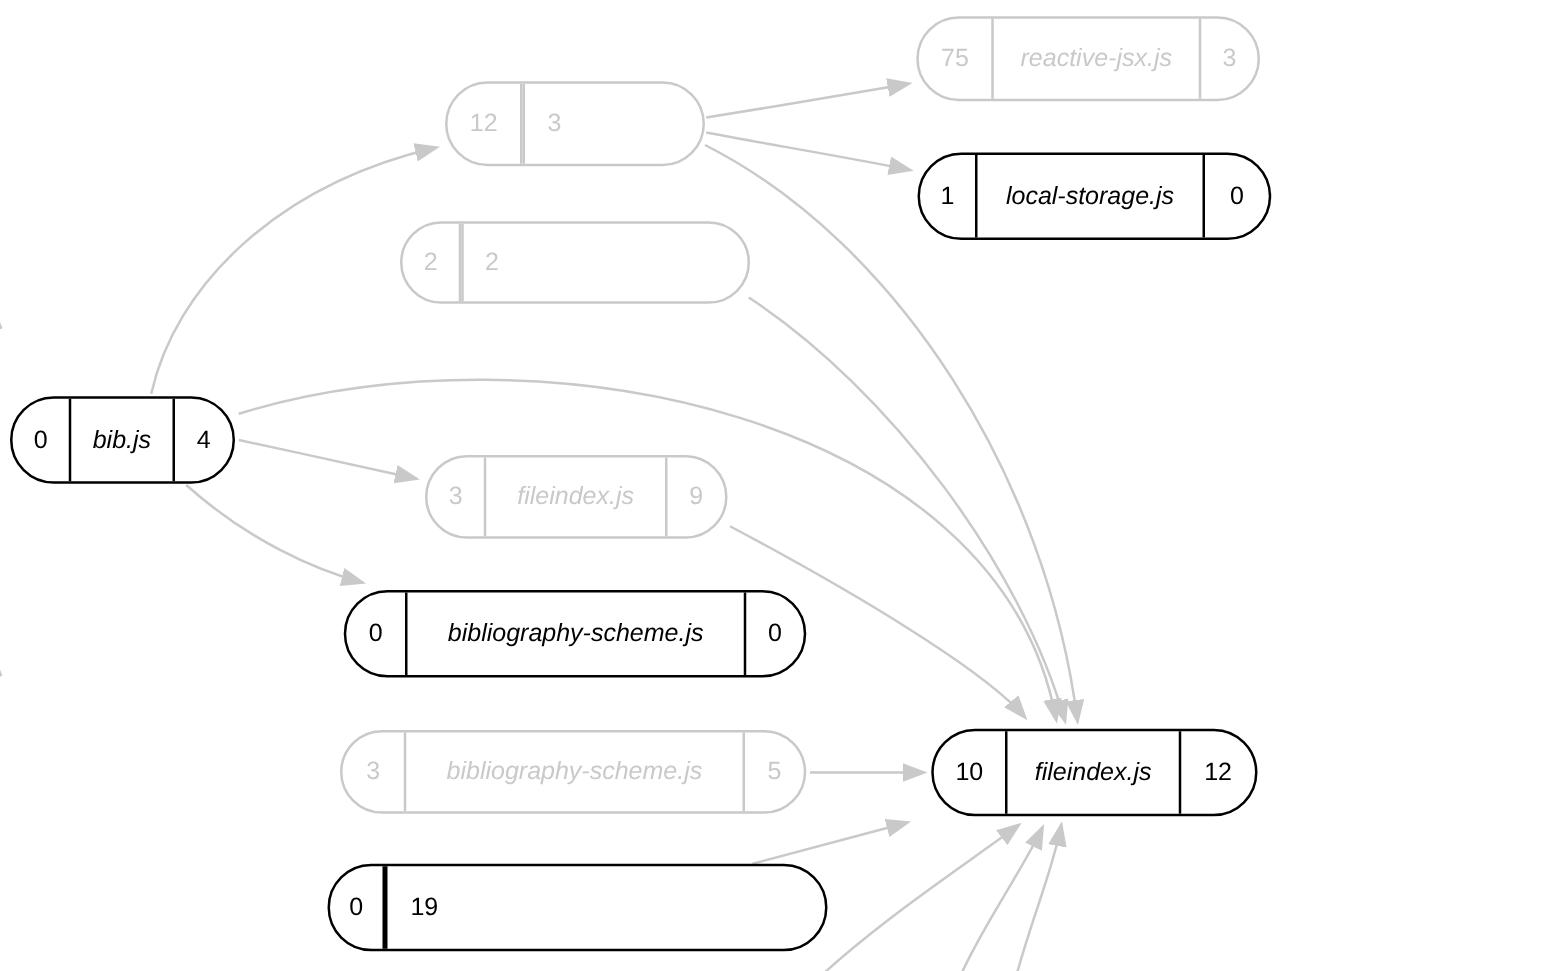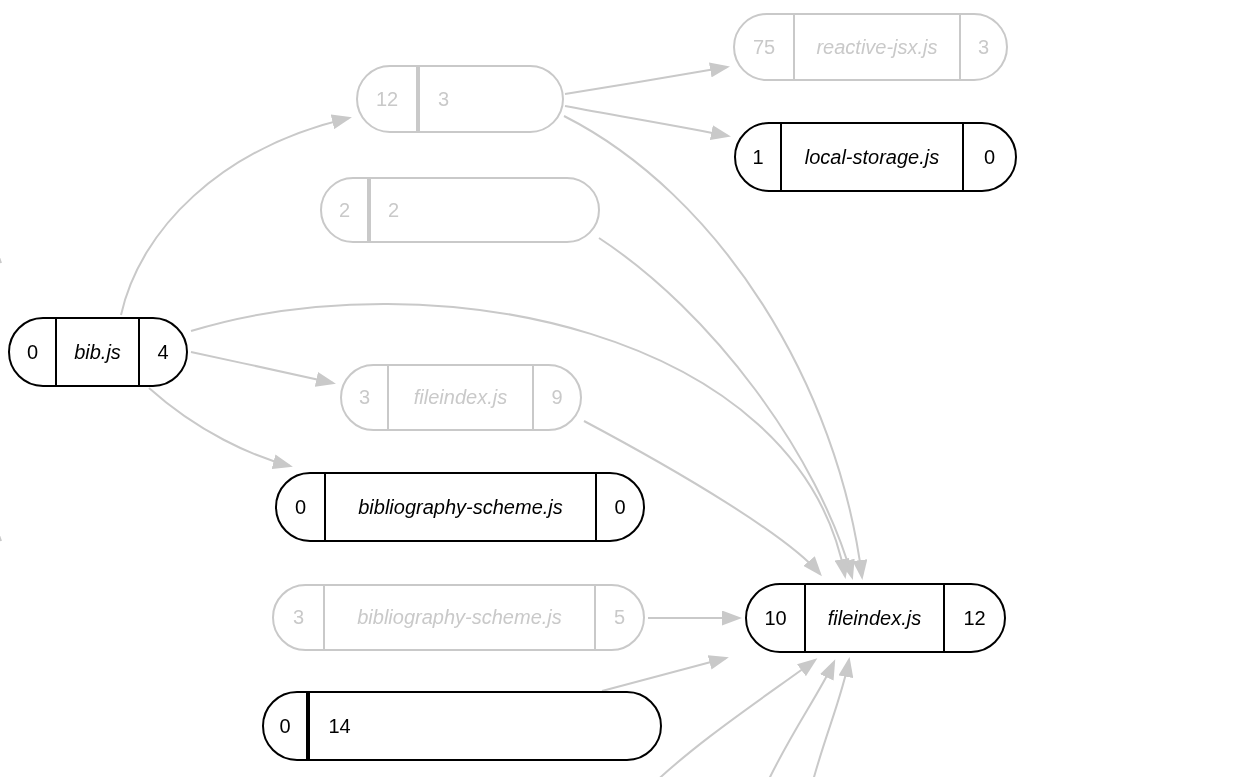--- a/index.html
+++ b/index.html
@@ -125,16 +125,16 @@
         <span class="cell label">bibliography-scheme.js</span>
         <span class="cell right-num" style="width: 47px;">5</span>
       </div>
       <div class="node active" style="left: 745px; top: 583px; width: 261px; height: 70px;">
         <span class="cell left-num" style="width: 57px;">10</span>
         <span class="cell label">fileindex.js</span>
         <span class="cell right-num" style="width: 59px;">12</span>
       </div>
       <div class="node active" style="left: 262px; top: 691px; width: 400px; height: 70px;">
         <span class="cell left-num" style="width: 42px;">0</span>
-        <span class="cell right-num" style="width: 59px;">14</span>
+        <span class="cell right-num" style="width: 59px;">19</span>
       </div>
     </div>
 </div>
 
 </body></html>

